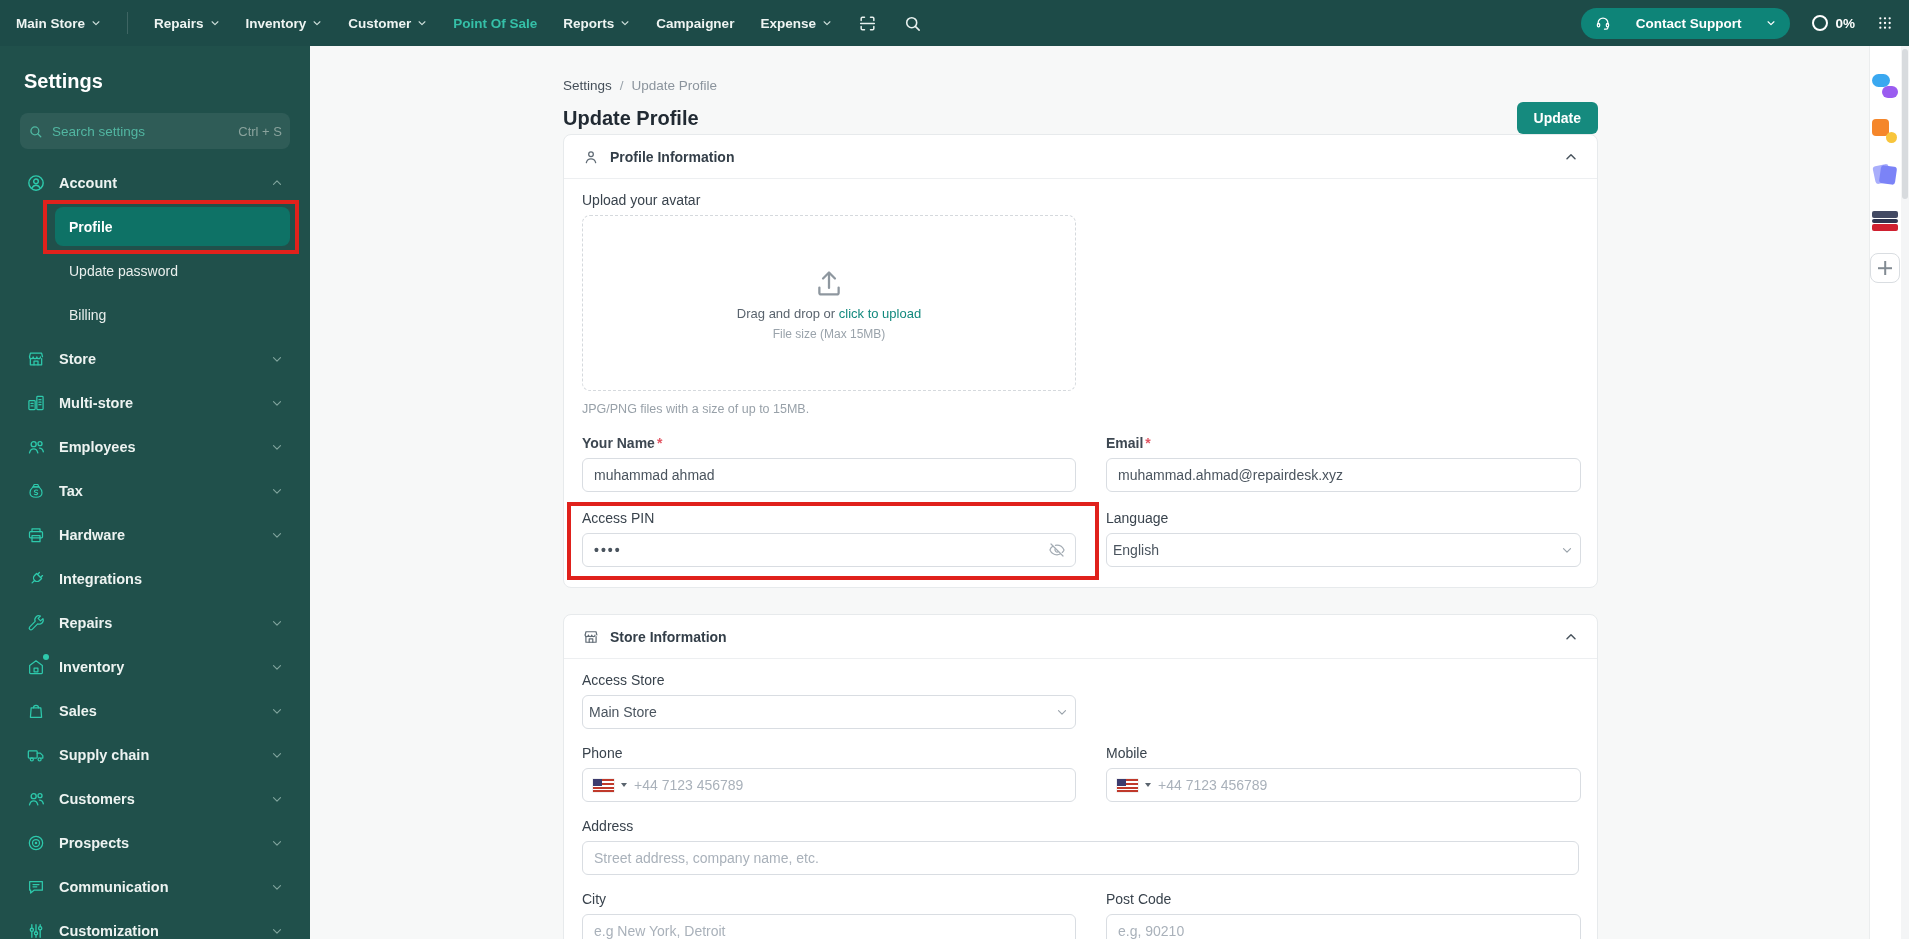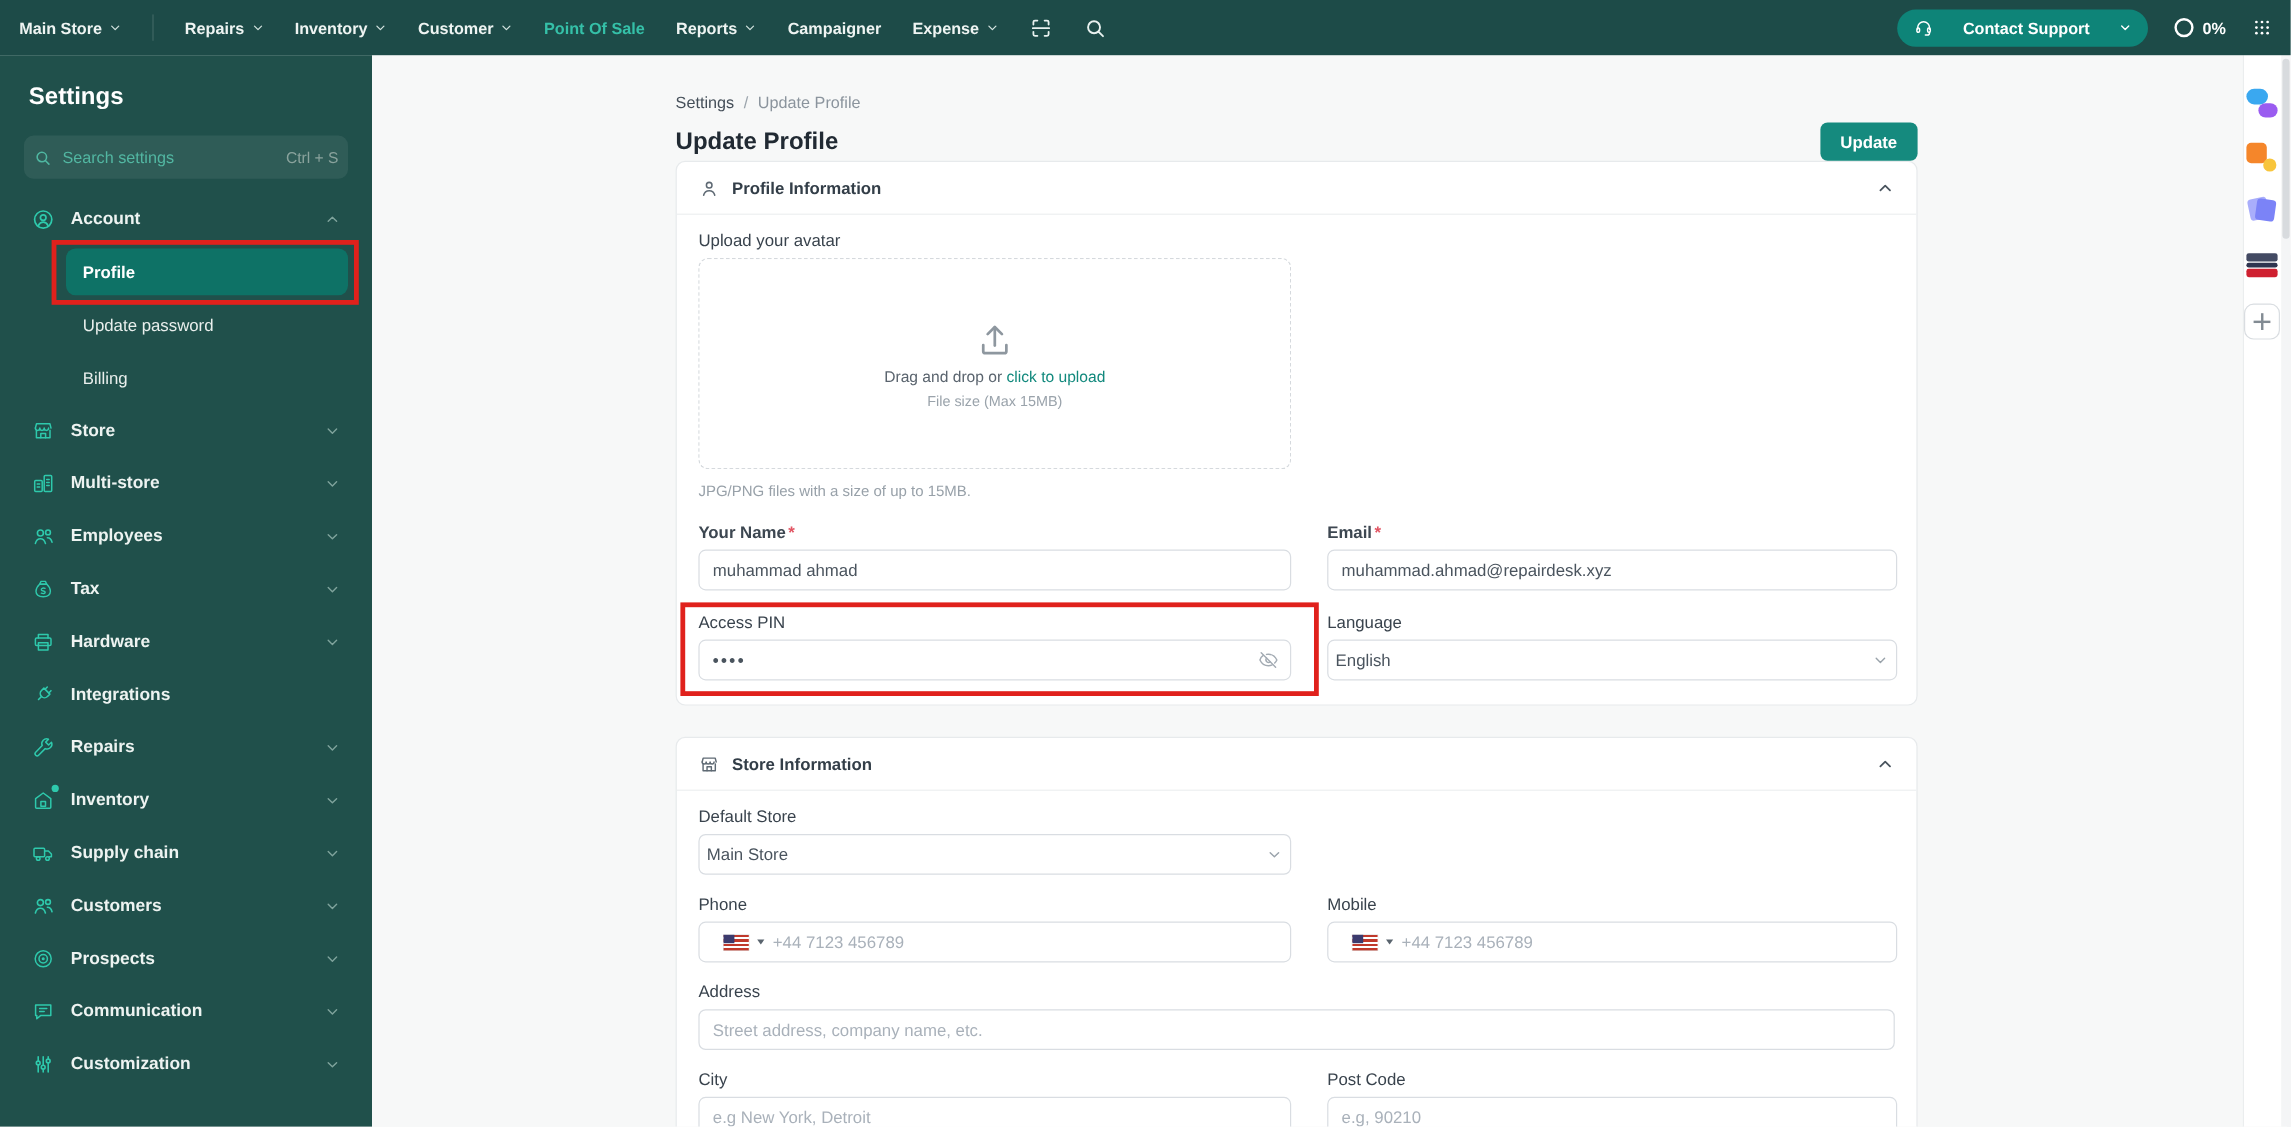--- a/index.html
+++ b/index.html
@@ -82,21 +82,21 @@
   .dz-link { color:#12897d; cursor:pointer; }
   .dz-hint { font-size:12px; color:#9aa3ab; }
   .file-note { font-size:12.5px; color:#98a1a9; margin-top:11px; }
   .frow { margin-top:19px; }
   .pin-wrap { position:relative; }
   .pin-wrap .red-frame { top:-8px; left:-15px; right:-23px; bottom:-13px; }
   .pin-input-wrap { position:relative; }
   .pin-input { letter-spacing:2px; font-weight:700; padding-right:34px; }
   .eye-btn { position:absolute; right:10px; top:8px; color:#a3abb3; cursor:pointer; display:flex; }
   .phone { display:flex; align-items:center; height:34px; border:1px solid #d9dde2; border-radius:6px;
-           padding:0 20px; gap:7px; background:#fff; }
+           padding:0 10px; gap:7px; background:#fff; }
   .flag { width:21px; height:13px; position:relative; flex:none; cursor:pointer;
           background:repeating-linear-gradient(180deg,#c0392b 0 1.9px,#fff 1.9px 3.8px);
           box-shadow:0 0 0 .5px rgba(0,0,0,.12); }
   .flag::after { content:""; position:absolute; left:0; top:0; width:9px; height:7px; background:#3c3b6e; }
   .caret { width:0; height:0; border-left:3.5px solid transparent; border-right:3.5px solid transparent;
            border-top:4.5px solid #5a646e; cursor:pointer; }
   .phone input { border:none; outline:none; flex:1; font-size:14px; color:#4a545e; font-family:inherit; min-width:0; }
   .phone input::placeholder { color:#a9b1ba; }
 
   
@@ -376,20 +376,34 @@
         <span class="sb-label">Inventory</span>
         <span class="sb-chev">
           <svg width="14" height="14" viewBox="0 0 24 24" fill="none" stroke="currentColor" stroke-width="2" stroke-linecap="round" stroke-linejoin="round">
             <path d="M6 9.5l6 6 6-6"></path>
           </svg>
         </span>
       </div>
       <div class="sb-item">
         <span class="sb-ico">
           <svg width="20" height="20" viewBox="0 0 24 24" fill="none" stroke="currentColor" stroke-width="1.5" stroke-linecap="round" stroke-linejoin="round">
+            <path d="M6.2 8.2h11.6l.9 11.3H5.3z"></path>
+            <path d="M9 8.2a3 3 0 0 1 6 0"></path>
+          </svg>
+        </span>
+        <span class="sb-label">Sales</span>
+        <span class="sb-chev">
+          <svg width="14" height="14" viewBox="0 0 24 24" fill="none" stroke="currentColor" stroke-width="2" stroke-linecap="round" stroke-linejoin="round">
+            <path d="M6 9.5l6 6 6-6"></path>
+          </svg>
+        </span>
+      </div>
+      <div class="sb-item">
+        <span class="sb-ico">
+          <svg width="20" height="20" viewBox="0 0 24 24" fill="none" stroke="currentColor" stroke-width="1.5" stroke-linecap="round" stroke-linejoin="round">
             <rect x="2.8" y="7" width="10.6" height="8.6" rx="1"></rect>
             <path d="M13.4 9.8h3.8l3 3v2.8h-2.4"></path>
             <circle cx="7" cy="17.3" r="1.8"></circle>
             <circle cx="16.3" cy="17.3" r="1.8"></circle>
           </svg>
         </span>
         <span class="sb-label">Supply chain</span>
         <span class="sb-chev">
           <svg width="14" height="14" viewBox="0 0 24 24" fill="none" stroke="currentColor" stroke-width="2" stroke-linecap="round" stroke-linejoin="round">
             <path d="M6 9.5l6 6 6-6"></path>
@@ -556,21 +570,21 @@
         </span>
         <span>Store Information</span>
         <span class="card-collapse">
           <svg width="16" height="16" viewBox="0 0 24 24" fill="none" stroke="currentColor" stroke-width="2.2" stroke-linecap="round" stroke-linejoin="round">
               <path d="M6 14.5l6-6 6 6"></path>
             </svg>
         </span>
       </div>
       <div class="card-body">
         <div style="width:494px">
-          <label class="field-label" style="font-weight:400;color:#39434d">Default Store</label>
+          <label class="field-label" style="font-weight:400;color:#39434d">Access Store</label>
           <div class="selectbox">
             <span>Main Store</span>
             <svg width="14" height="14" viewBox="0 0 24 24" fill="none" stroke="currentColor" stroke-width="2" stroke-linecap="round" stroke-linejoin="round">
                 <path d="M6 9.5l6 6 6-6"></path>
               </svg>
           </div>
         </div>
 
         <div class="grid2" style="margin-top:16px">
           <div>

